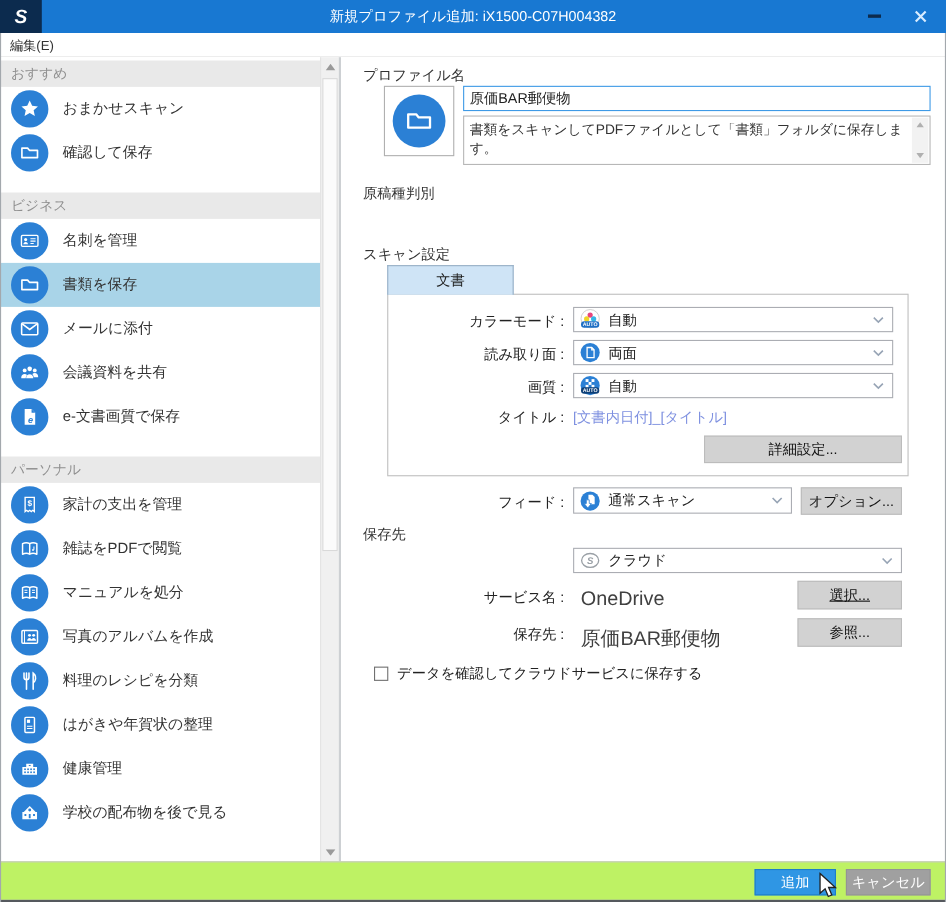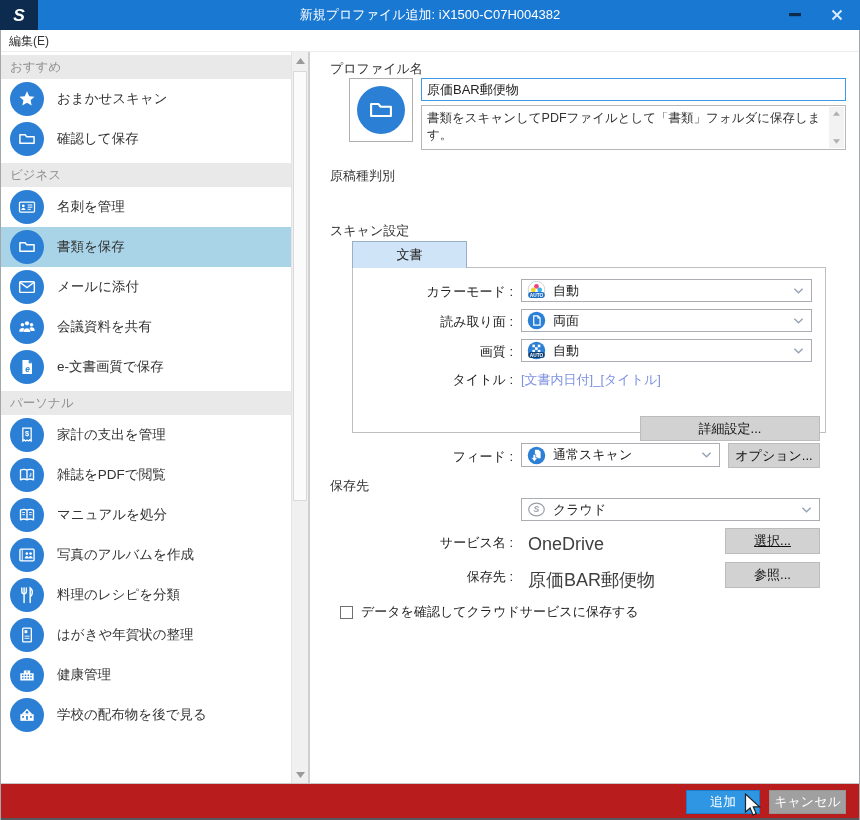--- a/index.html
+++ b/index.html
@@ -15,21 +15,21 @@
   #close-btn { right:6px; }
 
   #menubar { position:absolute; left:0; top:30px; width:860px; height:22px; background:#fff; border-bottom:1px solid #ececec; }
   #menu-edit { display:inline-block; padding:0 9px; height:22px; line-height:22px; font-size:12px; color:#333; }
 
   .win-edge { position:absolute; top:30px; width:1px; height:790px; background:#a3a8ad; z-index:50; }
   #edge-l { left:0; } #edge-r { left:859px; }
 
   
   #sidebar { position:absolute; left:0; top:52px; width:291px; height:731px; background:#fff; overflow:hidden; padding-top:3px; }
-  .side-header { height:24px; margin-top:4px; background:#e9e9e9; color:#8f8f8f; font-size:12.5px; line-height:24px; padding-left:10px; }
+  .side-header { height:24px; margin-top:16px; background:#e9e9e9; color:#8f8f8f; font-size:12.5px; line-height:24px; padding-left:10px; }
   .side-header:first-child { margin-top:0; }
   .side-item { height:40px; display:flex; align-items:center; padding-left:10px; gap:13px; cursor:default; }
   .side-item.selected { background:#a9d4e8; }
   .icircle { width:34px; height:34px; border-radius:50%; background:#2b80d5; display:flex; align-items:center; justify-content:center; flex:0 0 34px; }
   .side-item .lbl { font-size:13.5px; color:#333; white-space:nowrap; }
 
   #side-scrollbar { position:absolute; left:291px; top:52px; width:17px; height:731px; background:#f0f0f0; border-left:1px solid #e3e3e3; }
   .sb-btn { position:absolute; left:0; width:17px; height:17px; display:flex; align-items:center; justify-content:center; }
   #sb-up { top:0; } #sb-down { bottom:0; }
   #sb-thumb { position:absolute; left:1px; top:19px; width:14px; height:430px; background:#fbfbfb; border:1px solid #d9d9d9; }
@@ -58,35 +58,35 @@
   #scan-tab { position:absolute; left:42px; top:189px; width:115px; height:27px; background:#cfe4f6; border:1px solid #98b0c6; border-bottom:none; font-size:13px; color:#222; display:flex; align-items:center; justify-content:center; z-index:2; }
   #groupbox { position:absolute; left:42px; top:215px; width:474px; height:166px; border:1px solid #bfbfbf; }
 
   .rlabel { position:absolute; left:25px; width:178px; text-align:right; font-size:13px; color:#222; white-space:nowrap; }
   #cm-dd { left:211px; top:227px; width:291px; height:23px; }
   #side-dd { left:211px; top:257px; width:291px; height:23px; }
   #iq-dd { left:211px; top:287px; width:291px; height:23px; }
   #title-value { position:absolute; left:211px; top:319px; font-size:13px; color:#7e90e0; white-space:nowrap; }
 
   .gbtn { position:absolute; background:#d2d2d2; border:1px solid #bcbcbc; font-size:13px; color:#111; display:flex; align-items:center; justify-content:center; }
-  #detail-btn { left:330px; top:364px; width:180px; height:25px; }
+  #detail-btn { left:330px; top:344px; width:180px; height:25px; }
   #feed-dd { left:211px; top:391px; width:199px; height:24px; }
   #option-btn { left:418px; top:391px; width:92px; height:25px; }
 
   #type-dd { left:211px; top:446px; width:299px; height:23px; }
   .plain-value { position:absolute; font-size:18px; color:#404040; white-space:nowrap; }
   #select-btn { left:415px; top:476px; width:95px; height:26px;text-decoration:underline; }
   #browse-btn { left:415px; top:510px; width:95px; height:26px; }
 
   #chk-row { position:absolute; left:30px; top:551px; display:flex; align-items:center; gap:8px; }
   #chk-box { width:13px; height:13px; border:1px solid #707070; background:#fff; }
   #chk-label { font-size:13px; color:#222; }
 
   
-  #footer { position:absolute; left:0; top:783px; width:860px; height:35px; background:#b91c1c; border-top:1px solid #c8c8c8; }
+  #footer { position:absolute; left:0; top:783px; width:860px; height:35px; background:#bef264; border-top:1px solid #c8c8c8; }
   #add-btn { position:absolute; left:686px; top:6px; width:74px; height:24px; background:#2f96e4; border:1px solid #1e7dc8; color:#fff; font-size:13px; display:flex; align-items:center; justify-content:center; }
   #cancel-btn { position:absolute; left:769px; top:6px; width:77px; height:24px; background:#a0a0a0; border:1px solid #949494; color:#fff; font-size:13px; display:flex; align-items:center; justify-content:center; }
   #bottom-edge { position:absolute; left:0; top:818px; width:860px; height:2px; background:#55595e; }
 
   #cursor { position:absolute; left:744px; top:793px; z-index:99; line-height:0; }
 </style>
 </head>
 <body>
 
 <div id="titlebar">

